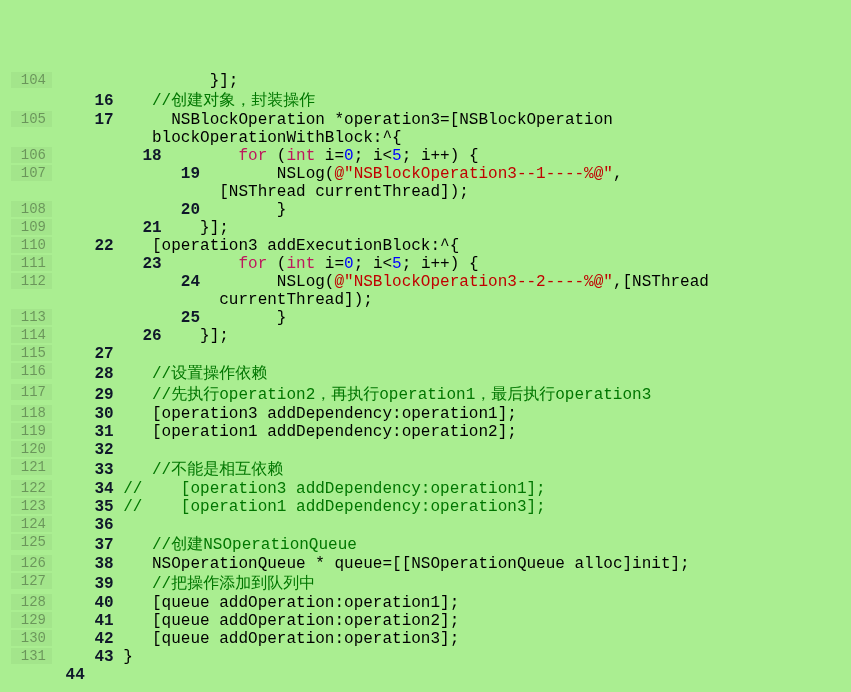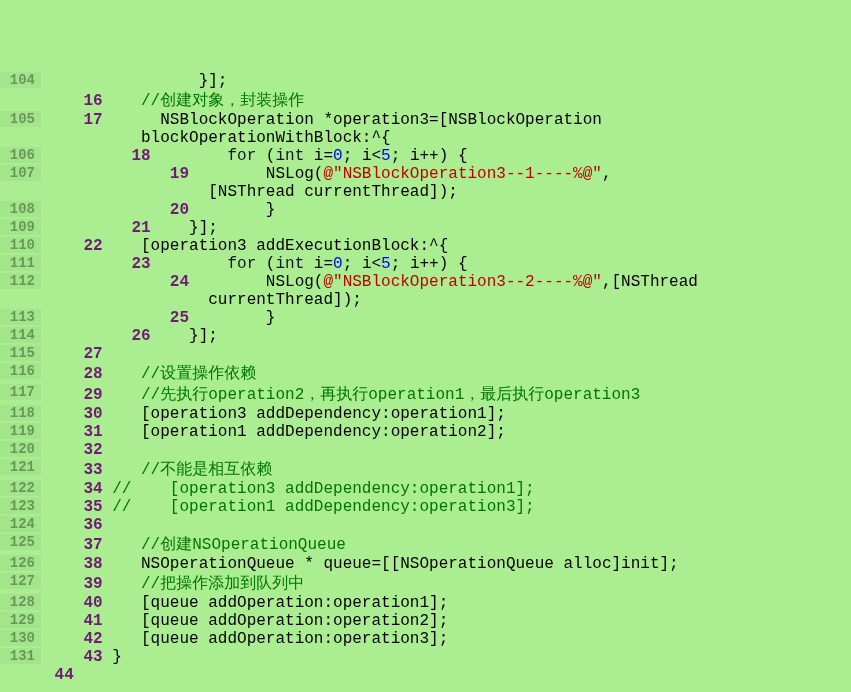--- a/index.html
+++ b/index.html
@@ -15,29 +15,30 @@
     align-items: flex-start;
   }
   .gutter {
     width: 35px;
     text-align: right;
     padding-right: 6px;
     color: rgba(0,0,0,0.35);
     background: #A3E58B;
     font-size: 14px;
     flex-shrink: 0;
-    font-weight: bold;
+    font-weight: normal;
+    margin-left: 11px;
   }
   .code {
     flex: 1;
     padding-left: 4px;
   }
-  .ln2 { color: #701a75; font-weight: bold; }
+  .ln2 { color: #0f172a; font-weight: bold; }
   .comment { color: #007600; font-family: Liberation Mono, monospace; }
-  .kw { color: #0f172a; }
+  .kw { color: #be185d; }
   .num { color: #0000FF; }
   .str { color: #C00000; }
   .plain { color: #000000; }
 </style>
 </head>
 <body>
 
 
 
 <div id="container"><div class="line"><div class="gutter">104</div><div class="code"><span class="plain">                }];</span></div></div><div class="line"><div class="gutter"></div><div class="code"><span class="ln2">    16    </span><span class="comment">//创建对象，封装操作</span></div></div><div class="line"><div class="gutter">105</div><div class="code"><span class="ln2">    17    </span><span class="plain">  NSBlockOperation *operation3=[NSBlockOperation</span></div></div><div class="line"><div class="gutter"></div><div class="code"><span class="plain">          blockOperationWithBlock:^{</span></div></div><div class="line"><div class="gutter">106</div><div class="code"><span class="ln2">         18        </span><span class="kw">for</span><span class="plain"> (</span><span class="kw">int</span><span class="plain"> i=</span><span class="num">0</span><span class="plain">; i&lt;</span><span class="num">5</span><span class="plain">; i++) {</span></div></div><div class="line"><div class="gutter">107</div><div class="code"><span class="ln2">             19        </span><span class="plain">NSLog(</span><span class="str">@"NSBlockOperation3--1----%@"</span><span class="plain">,</span></div></div><div class="line"><div class="gutter"></div><div class="code"><span class="plain">                 [NSThread currentThread]);</span></div></div><div class="line"><div class="gutter">108</div><div class="code"><span class="ln2">             20        </span><span class="plain">}</span></div></div><div class="line"><div class="gutter">109</div><div class="code"><span class="ln2">         21    </span><span class="plain">}];</span></div></div><div class="line"><div class="gutter">110</div><div class="code"><span class="ln2">    22    </span><span class="plain">[operation3 addExecutionBlock:^{</span></div></div><div class="line"><div class="gutter">111</div><div class="code"><span class="ln2">         23        </span><span class="kw">for</span><span class="plain"> (</span><span class="kw">int</span><span class="plain"> i=</span><span class="num">0</span><span class="plain">; i&lt;</span><span class="num">5</span><span class="plain">; i++) {</span></div></div><div class="line"><div class="gutter">112</div><div class="code"><span class="ln2">             24        </span><span class="plain">NSLog(</span><span class="str">@"NSBlockOperation3--2----%@"</span><span class="plain">,[NSThread</span></div></div><div class="line"><div class="gutter"></div><div class="code"><span class="plain">                 currentThread]);</span></div></div><div class="line"><div class="gutter">113</div><div class="code"><span class="ln2">             25        </span><span class="plain">}</span></div></div><div class="line"><div class="gutter">114</div><div class="code"><span class="ln2">         26    </span><span class="plain">}];</span></div></div><div class="line"><div class="gutter">115</div><div class="code"><span class="ln2">    27    </span></div></div><div class="line"><div class="gutter">116</div><div class="code"><span class="ln2">    28    </span><span class="comment">//设置操作依赖</span></div></div><div class="line"><div class="gutter">117</div><div class="code"><span class="ln2">    29    </span><span class="comment">//先执行operation2，再执行operation1，最后执行operation3</span></div></div><div class="line"><div class="gutter">118</div><div class="code"><span class="ln2">    30    </span><span class="plain">[operation3 addDependency:operation1];</span></div></div><div class="line"><div class="gutter">119</div><div class="code"><span class="ln2">    31    </span><span class="plain">[operation1 addDependency:operation2];</span></div></div><div class="line"><div class="gutter">120</div><div class="code"><span class="ln2">    32    </span></div></div><div class="line"><div class="gutter">121</div><div class="code"><span class="ln2">    33    </span><span class="comment">//不能是相互依赖</span></div></div><div class="line"><div class="gutter">122</div><div class="code"><span class="ln2">    34</span><span class="comment"> //    [operation3 addDependency:operation1];</span></div></div><div class="line"><div class="gutter">123</div><div class="code"><span class="ln2">    35</span><span class="comment"> //    [operation1 addDependency:operation3];</span></div></div><div class="line"><div class="gutter">124</div><div class="code"><span class="ln2">    36    </span></div></div><div class="line"><div class="gutter">125</div><div class="code"><span class="ln2">    37    </span><span class="comment">//创建NSOperationQueue</span></div></div><div class="line"><div class="gutter">126</div><div class="code"><span class="ln2">    38    </span><span class="plain">NSOperationQueue * queue=[[NSOperationQueue alloc]init];</span></div></div><div class="line"><div class="gutter">127</div><div class="code"><span class="ln2">    39    </span><span class="comment">//把操作添加到队列中</span></div></div><div class="line"><div class="gutter">128</div><div class="code"><span class="ln2">    40    </span><span class="plain">[queue addOperation:operation1];</span></div></div><div class="line"><div class="gutter">129</div><div class="code"><span class="ln2">    41    </span><span class="plain">[queue addOperation:operation2];</span></div></div><div class="line"><div class="gutter">130</div><div class="code"><span class="ln2">    42    </span><span class="plain">[queue addOperation:operation3];</span></div></div><div class="line"><div class="gutter">131</div><div class="code"><span class="ln2">    43</span><span class="plain"> }</span></div></div><div class="line"><div class="gutter"></div><div class="code"><span class="ln2"> 44</span></div></div></div>

